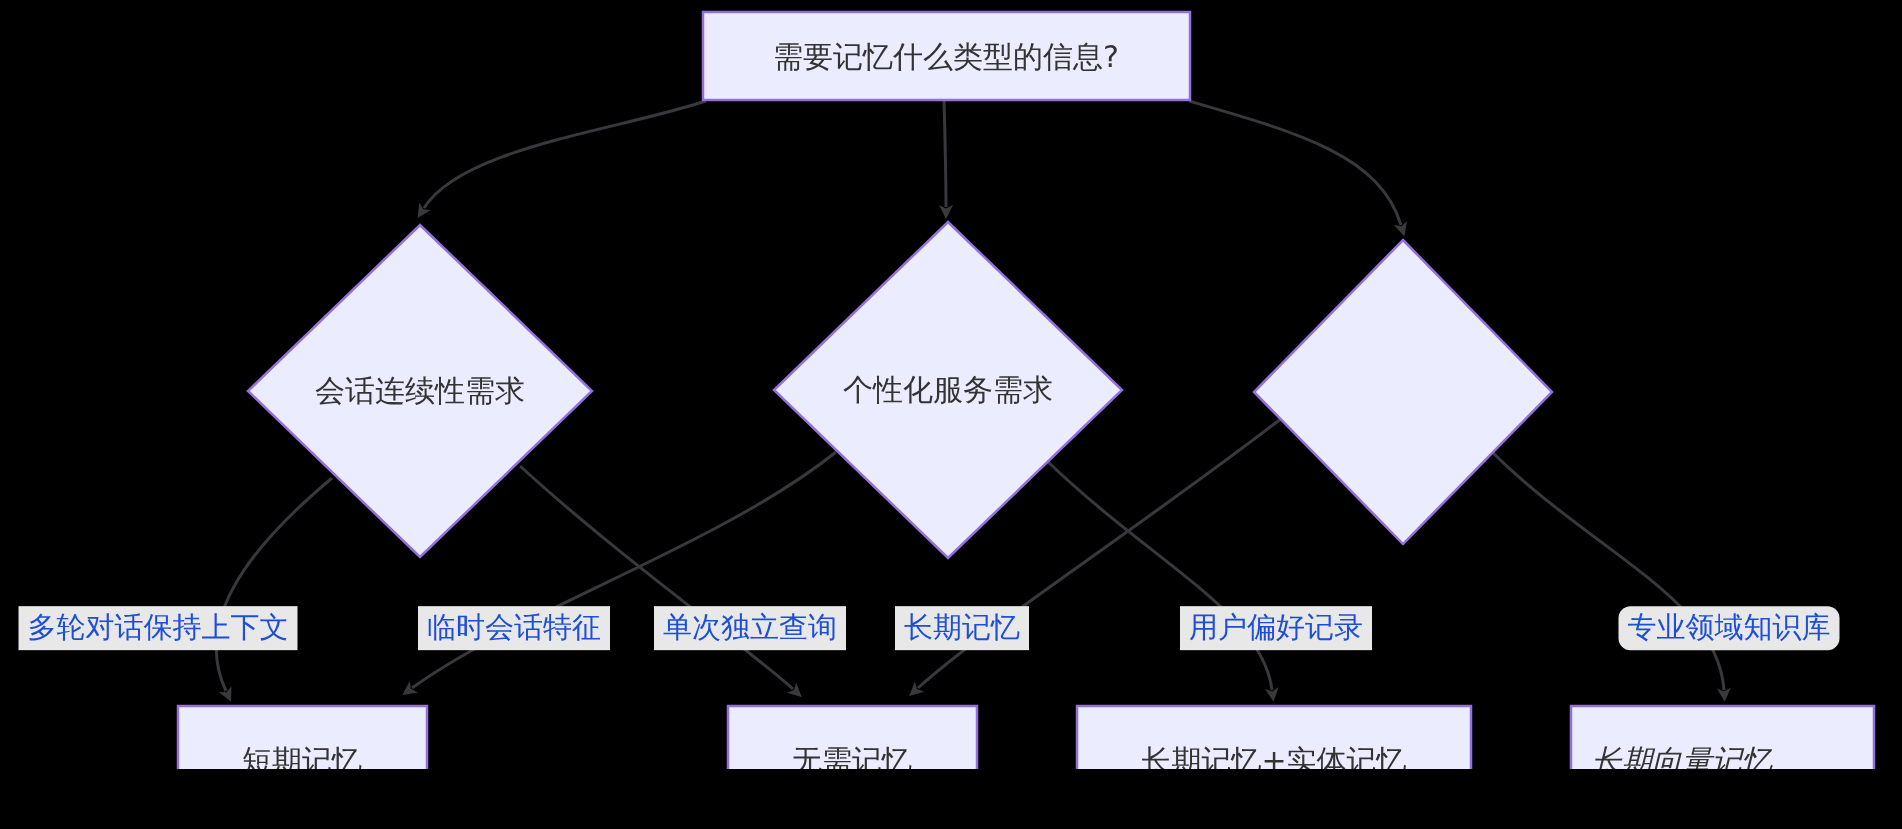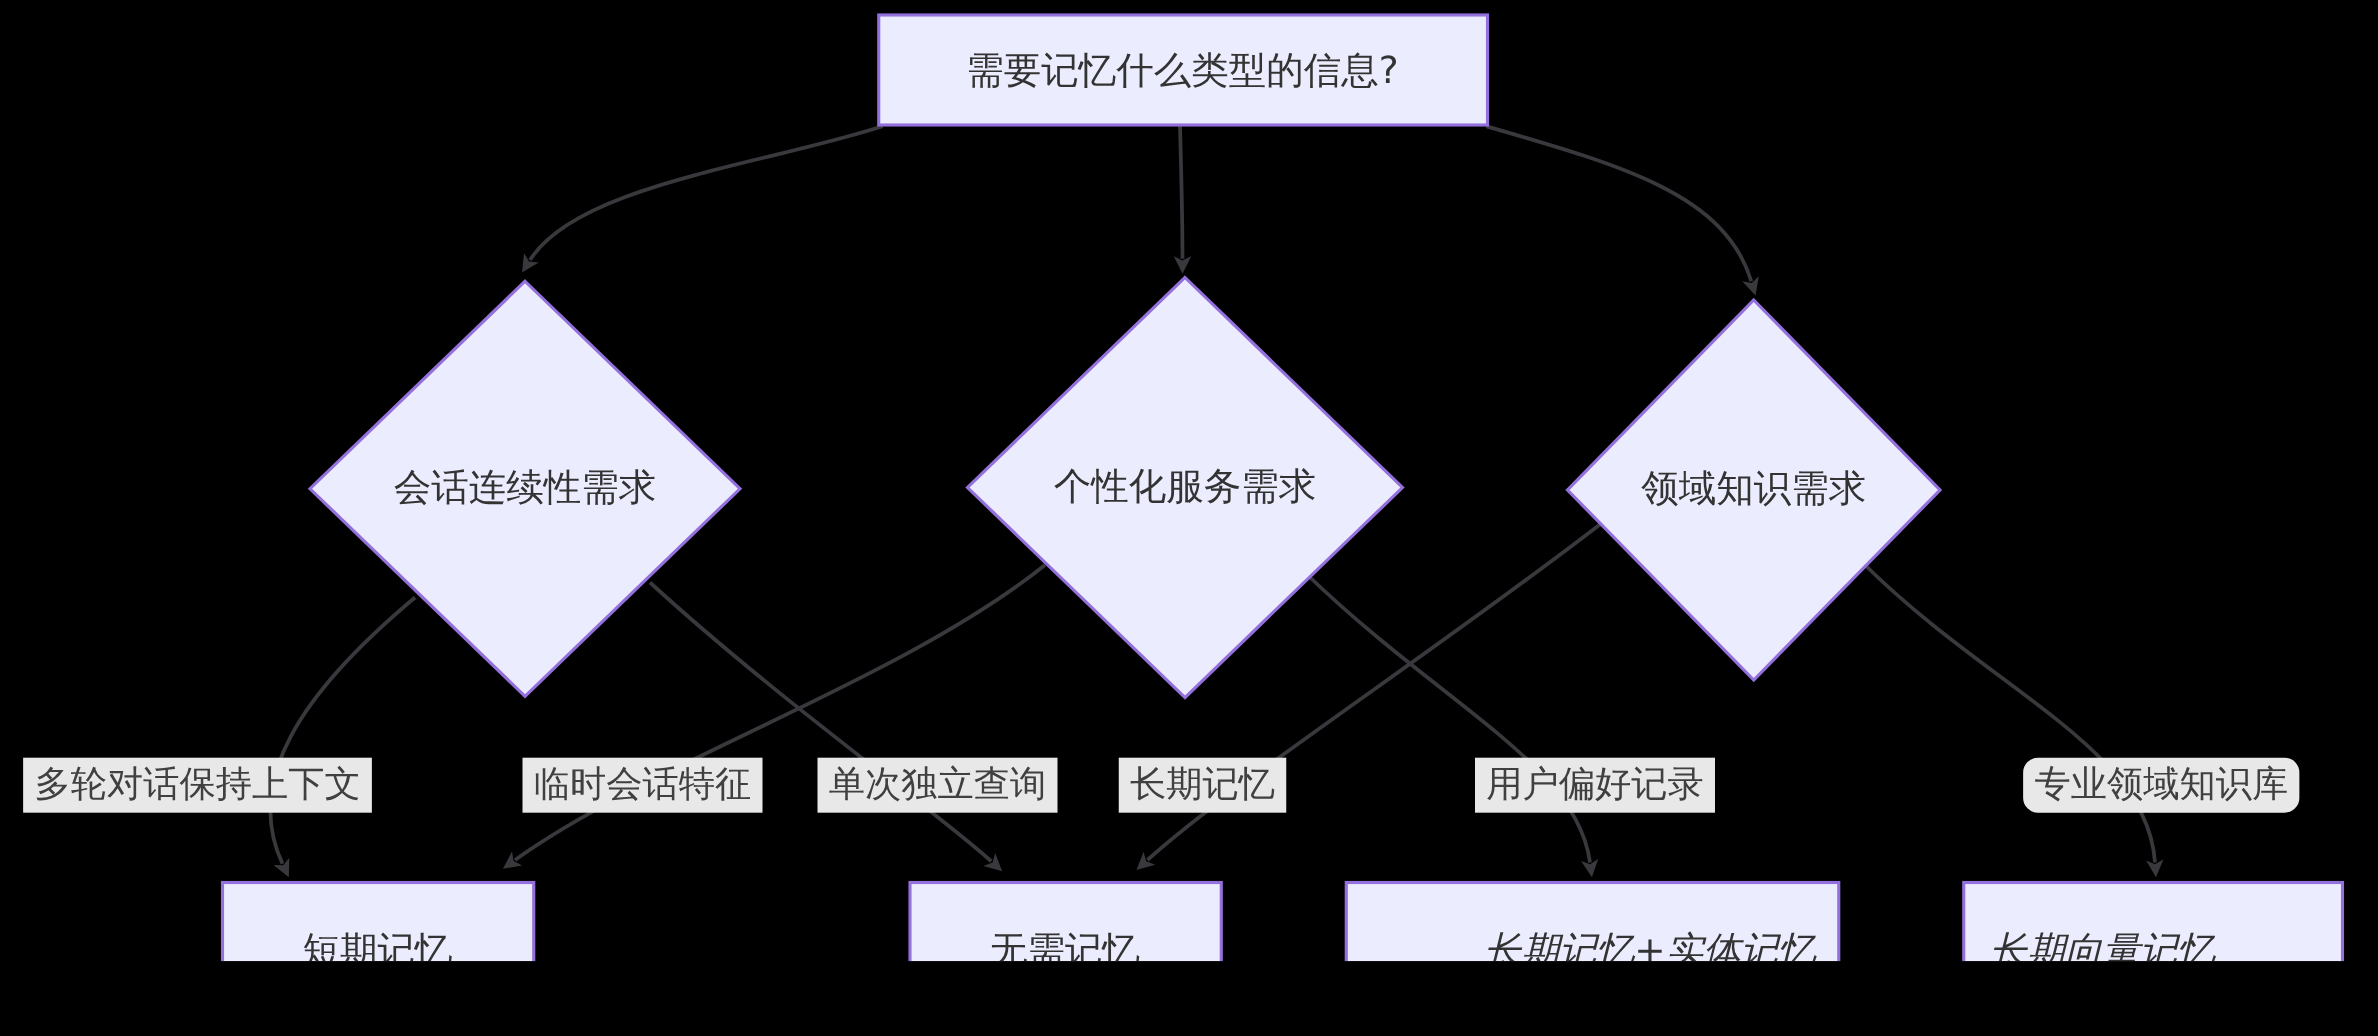--- a/index.html
+++ b/index.html
@@ -38,21 +38,21 @@
     font-size: 30px;
     line-height: 1.2;
     white-space: nowrap;
     z-index: 3;
     text-align: center;
   }
   .edge-label {
     position: absolute;
     transform: translate(-50%, -50%);
     background: #e8e8e8;
-    color: #404040;
+    color: #1d4ed8;
     font-size: 29px;
     line-height: 1.3;
     padding: 3px 9px;
     white-space: nowrap;
     z-index: 2;
     text-align: center;
   }
 </style>
 </head>
 <body>
@@ -82,24 +82,23 @@
     <polygon class="node-shape" points="1403,240 1552,392 1403,544 1254,392"></polygon>
     <rect class="node-shape" x="178" y="706" width="249" height="109"></rect>
     <rect class="node-shape" x="728" y="706" width="249" height="109"></rect>
     <rect class="node-shape" x="1077" y="706" width="394" height="109"></rect>
     <rect class="node-shape" x="1571" y="706" width="303" height="109"></rect>
   </svg>
 
   <div class="node-label" style="left:946px; top:57px;">需要记忆什么类型的信息?</div>
   <div class="node-label" style="left:948px; top:390px;">个性化服务需求</div>
   <div class="node-label" style="left:420px; top:391px;">会话连续性需求</div>
-  <div class="node-label" style="left:1403px; top:392px;">领域知识需求</div>
   <div class="node-label" style="left:302px; top:761px;">短期记忆</div>
   <div class="node-label" style="left:852px; top:761px;">无需记忆</div>
-  <div class="node-label" style="left:1320px; top:761px;font-style:italic;">长期记忆+实体记忆</div>
+  <div class="node-label" style="left:1274px; top:761px;">长期记忆+实体记忆</div>
   <div class="node-label" style="left:1682px; top:761px;font-style:italic;">长期向量记忆</div>
 
   <div class="edge-label" style="left:158px; top:628px;">多轮对话保持上下文</div>
   <div class="edge-label" style="left:514px; top:628px;">临时会话特征</div>
   <div class="edge-label" style="left:750px; top:628px;">单次独立查询</div>
   <div class="edge-label" style="left:962px; top:628px;">长期记忆</div>
   <div class="edge-label" style="left:1276px; top:628px;">用户偏好记录</div>
   <div class="edge-label" style="left:1729px; top:628px;border-radius:12px;">专业领域知识库</div>
 
 </div>

